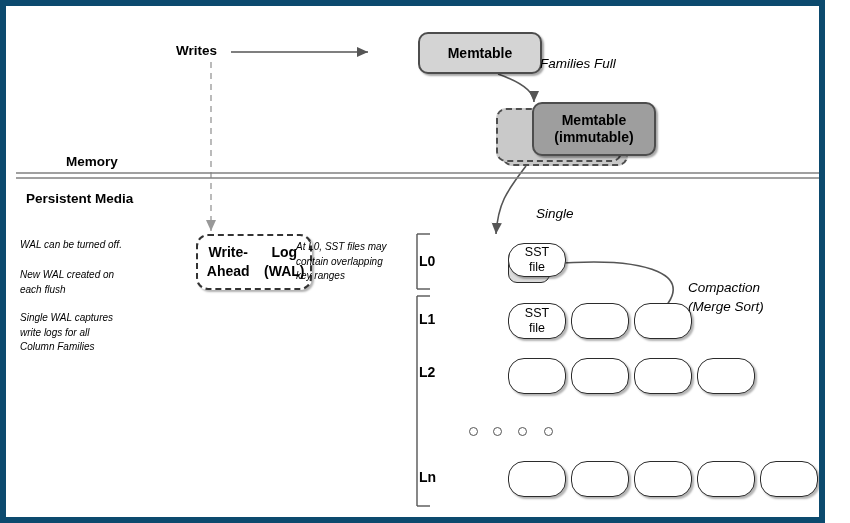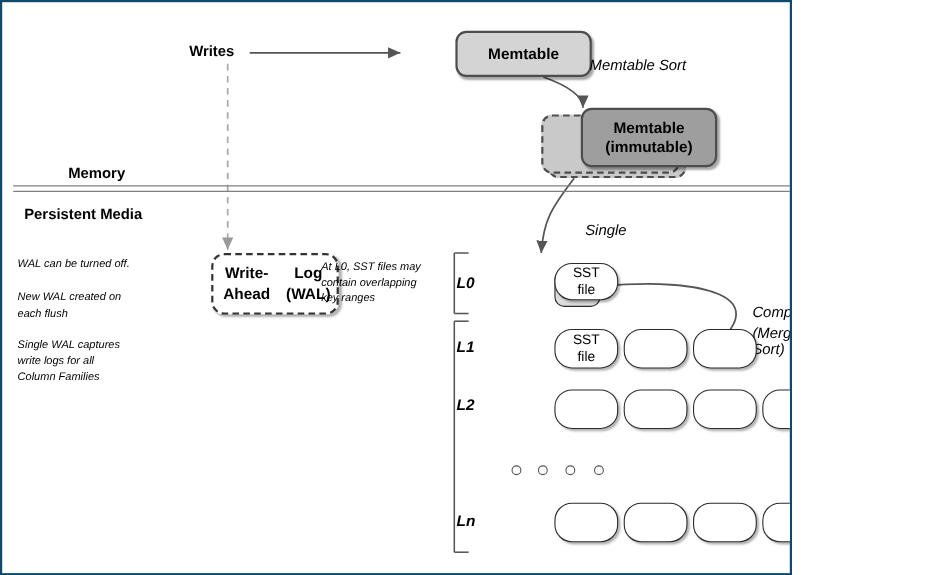--- a/index.html
+++ b/index.html
@@ -5,24 +5,24 @@
   html, body {
     margin: 0;
     padding: 0;
     background: #ffffff;
   }
   body {
     font-family: "Liberation Sans", sans-serif;
   }
   #canvas {
     position: relative;
-    width: 720px;
+    width: 825px;
     height: 523px;
     background: #ffffff;
-    border: 2px solid #0c4a6e;
+    border: 6px solid #0c4a6e;
     box-sizing: border-box;
     overflow: hidden;
   }
   svg.layer {
     position: absolute;
     left: 0;
     top: 0;
     width: 850px;
     height: 523px;
     pointer-events: none;
@@ -86,21 +86,20 @@
     font-size: 13.5px;
     color: #000;
   }
   .label.bold { font-weight: bold; }
   .label.italic { font-style: italic; }
   .level-label {
     position: absolute;
     font-weight: bold;
     font-size: 14px;
     color: #000;
-    font-style: italic;
   }
   .dot {
     position: absolute;
     width: 9px;
     height: 9px;
     border-radius: 50%;
     background: #ffffff;
     border: 1.5px solid #555;
     box-sizing: border-box;
   }
@@ -151,21 +150,21 @@
 
   <div class="label bold" style="left:170px; top:37px;">Writes</div>
 
   <div class="label bold" style="left:20px; top:148px;padding-left:40px;">Memory</div>
   <div class="label bold" style="left:20px; top:185px;">Persistent Media</div>
 
   <div class="node memtable" style="left:366px; top:26px; width:124px; height:42px;">
     <span>Memtable</span>
   </div>
 
-  <div class="label italic" style="left:534px; top:50px;">Memtable Sort</div>
+  <div class="label italic" style="left:534px; top:50px;">Families Full</div>
 
   <div class="stack-shadow" style="left:496px; top:106px; width:126px; height:54px;"></div>
   <div class="stack-shadow" style="left:490px; top:102px; width:126px; height:54px;"></div>
   <div class="node immutable" style="left:480px; top:96px; width:124px; height:54px; flex-direction:column; line-height:1.25;">
     <span>Memtable</span>
     <span>(immutable)</span>
   </div>
 
   <div class="label italic" style="left:530px; top:200px;">Single</div>
 

